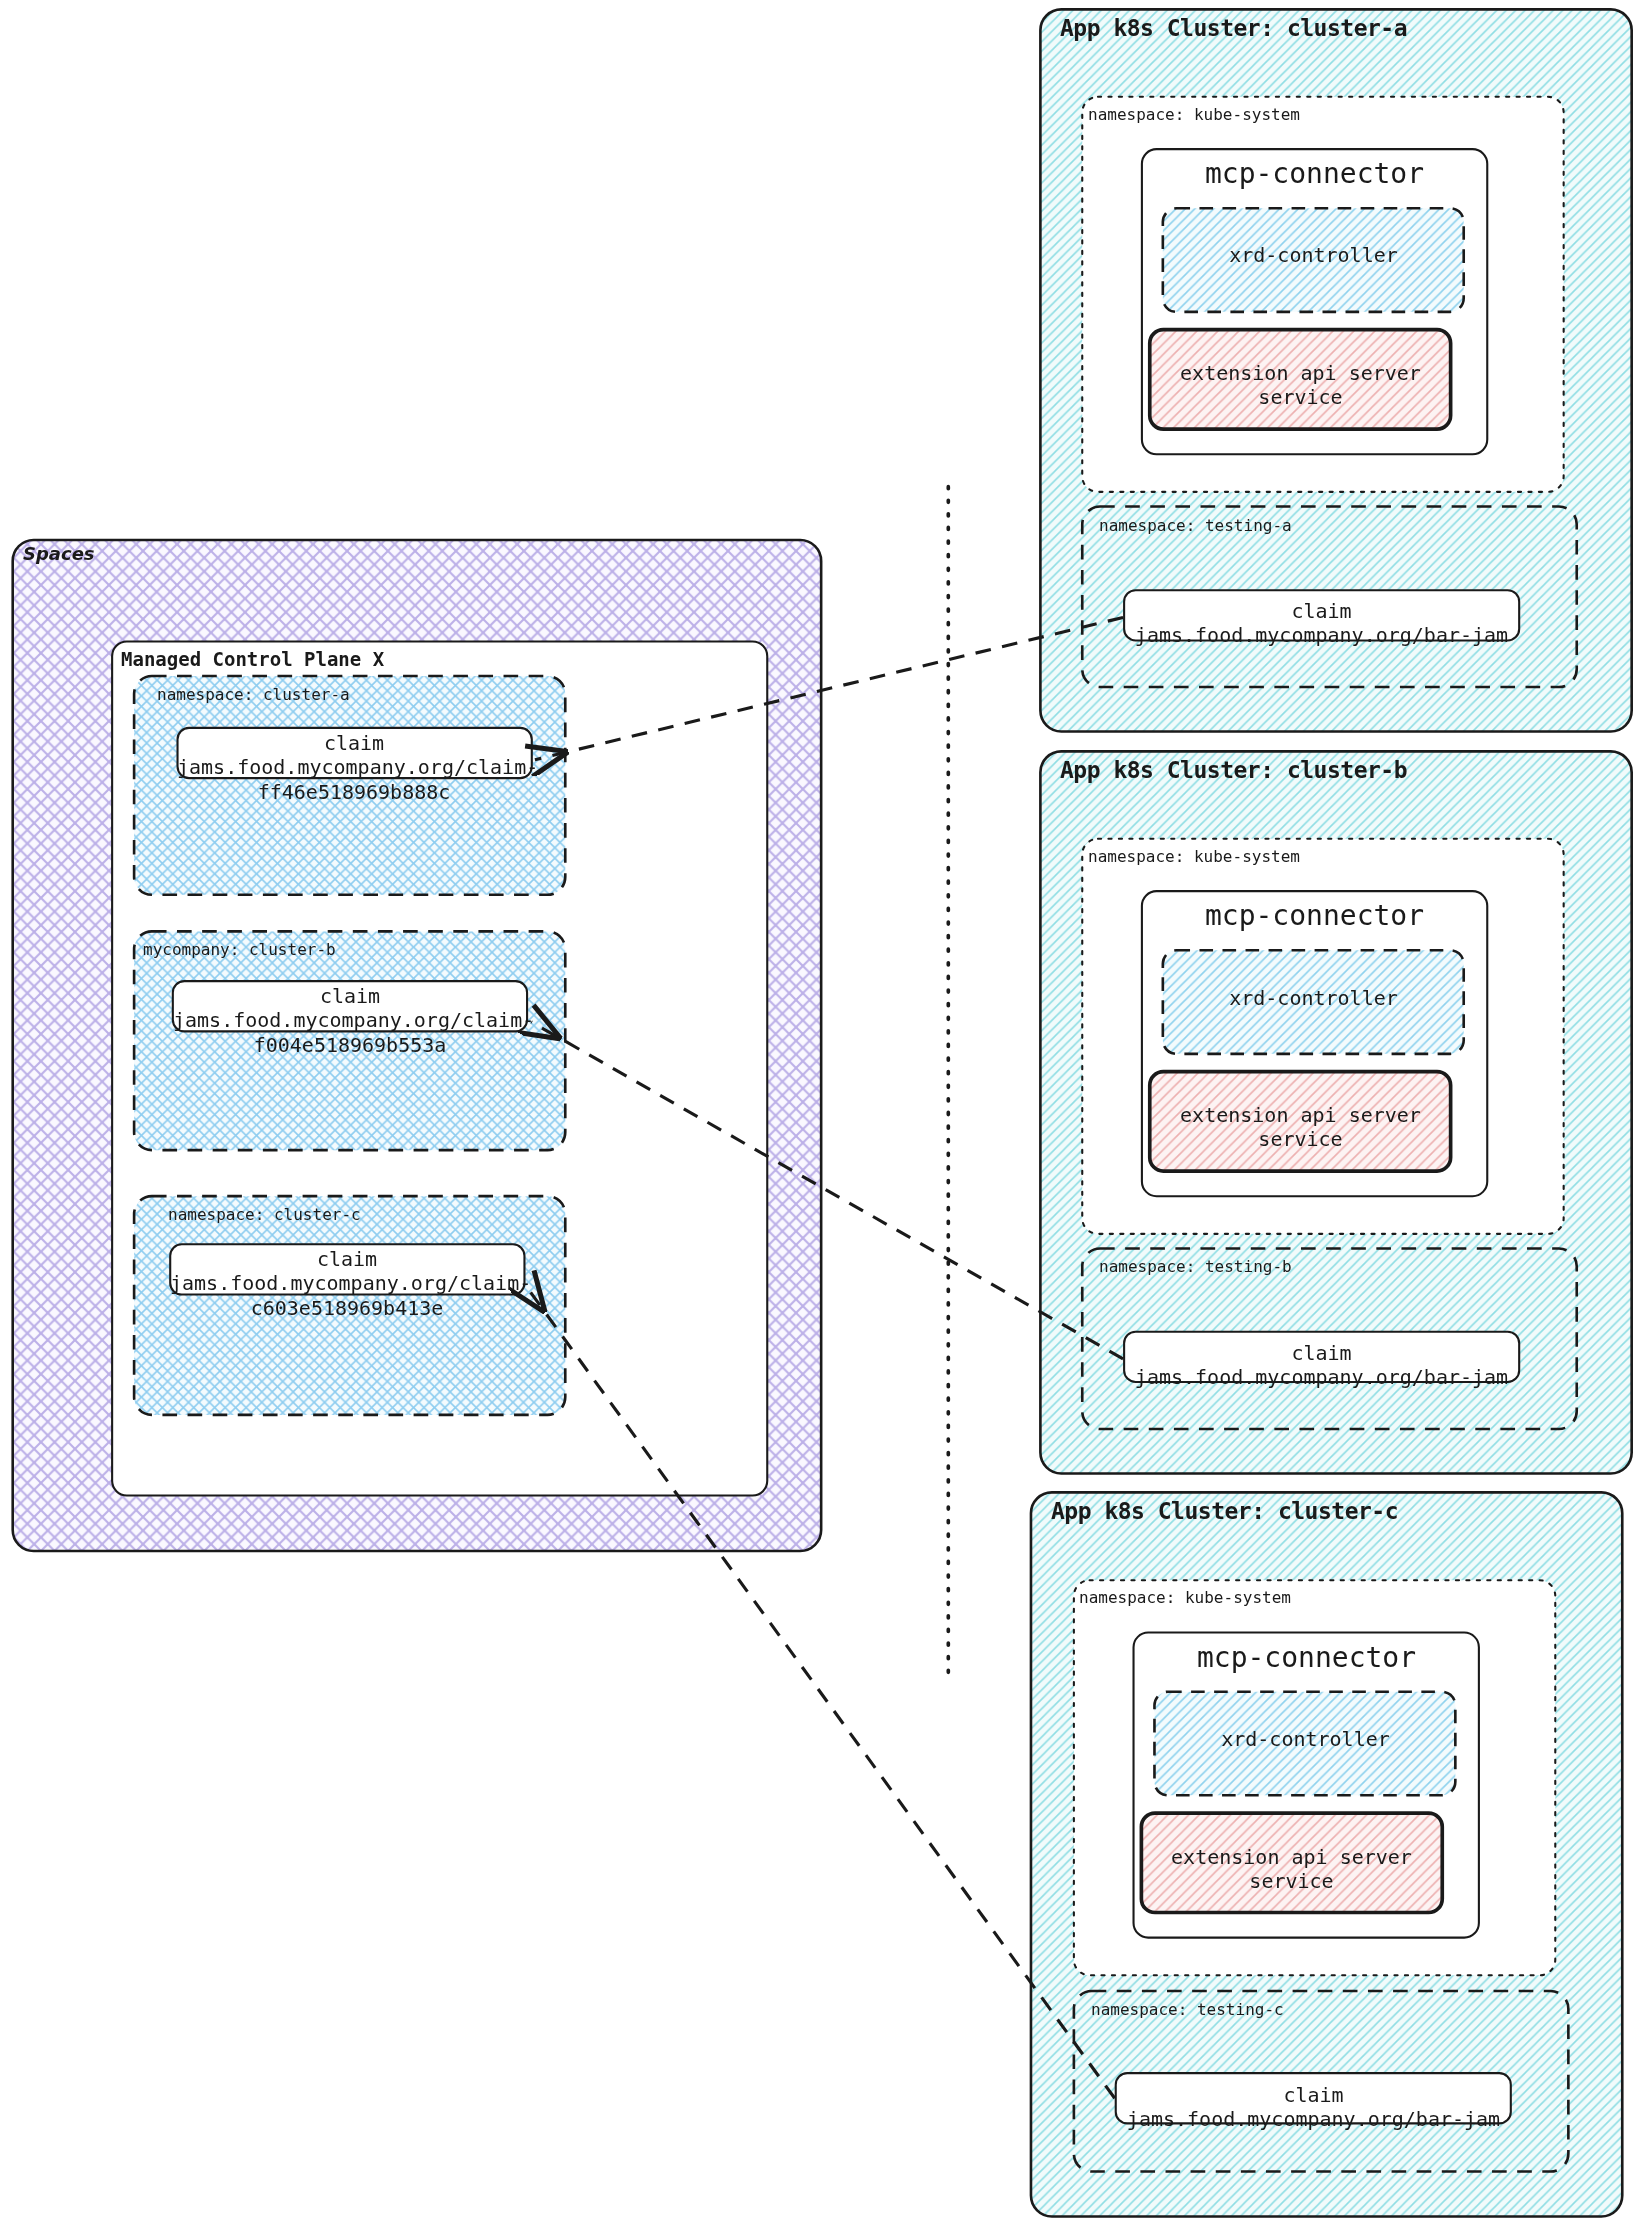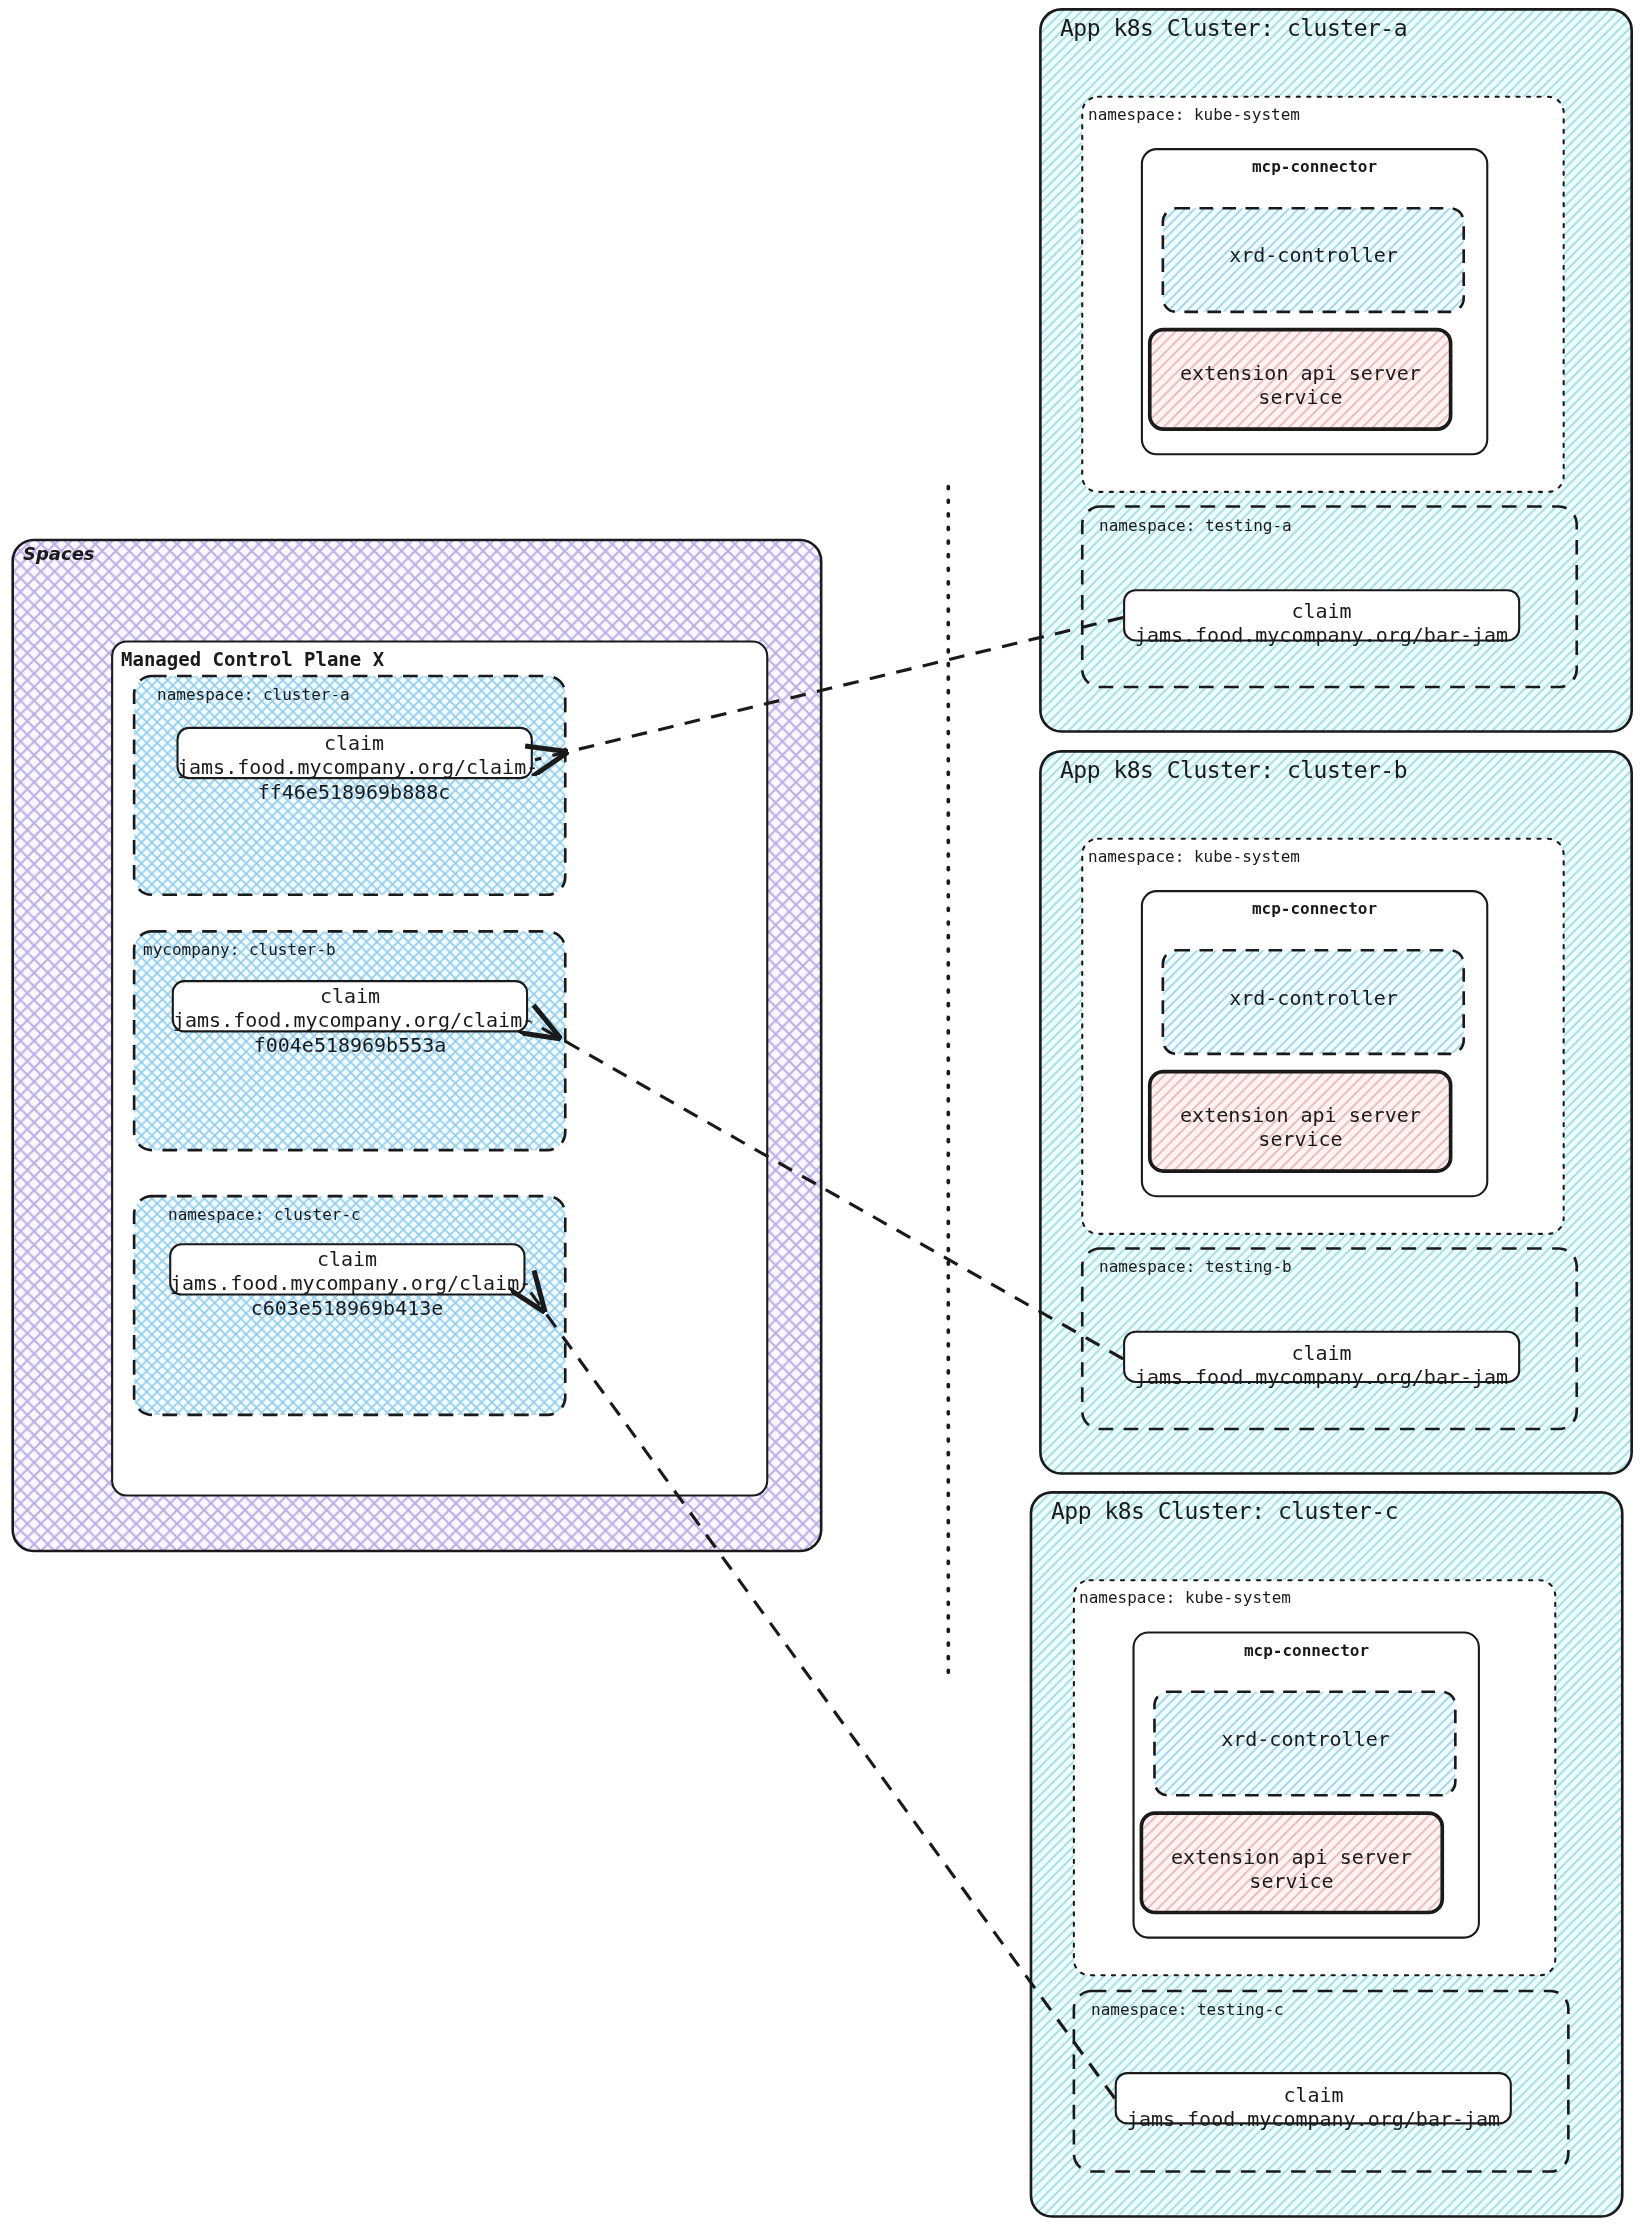--- a/index.html
+++ b/index.html
@@ -33,34 +33,34 @@
   }
   .title-spaces {
     font-family: "DejaVu Sans", sans-serif;
     font-weight: 600;
     font-size: 18px;
     letter-spacing: 0px;
     font-style: italic;
   }
   .title-cluster {
     font-size: 23px;
-    font-weight: 400;
+    font-weight: 700;
     letter-spacing: -0.5px;
   }
   .title-mcp-x {
     font-size: 19px;
     font-weight: 700;
   }
   .title-ns {
     font-size: 16px;
     font-weight: 400;
   }
   .title-connector {
-    font-size: 16px;
-    font-weight: 700;
+    font-size: 28px;
+    font-weight: 400;
   }
   .centered-label {
     position: absolute;
     text-align: center;
     font-family: "DejaVu Sans Mono", monospace;
     color: #1a1a1a;
     line-height: 1.22;
   }
   .node-text {
     font-size: 20px;

